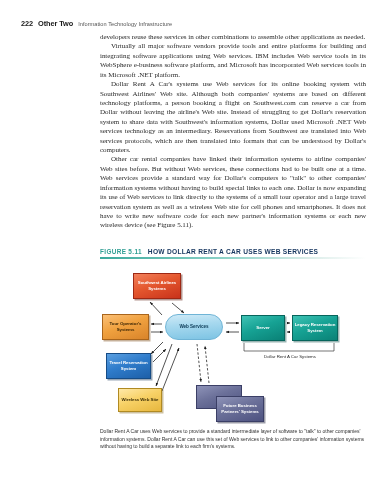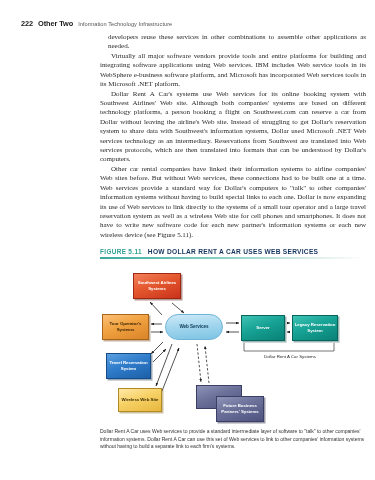--- a/index.html
+++ b/index.html
@@ -65,21 +65,21 @@
   .body-col p {
     margin: 0;
     font-size: 7.05px;
     line-height: 9.42px;
     color: #2b2b2b;
     text-align: justify;
     text-indent: 11px;
     letter-spacing: -0.06px;
     word-spacing: 0.15px;
   }
-  .body-col p.first { text-indent: 0; margin-left: 8px; }
+  .body-col p.first { text-indent: 0; }
 
   
   .figure {
     position: absolute;
     left: 100px;
     top: 248px;
     width: 266px;
   }
   .fig-head {
     display: flex;

